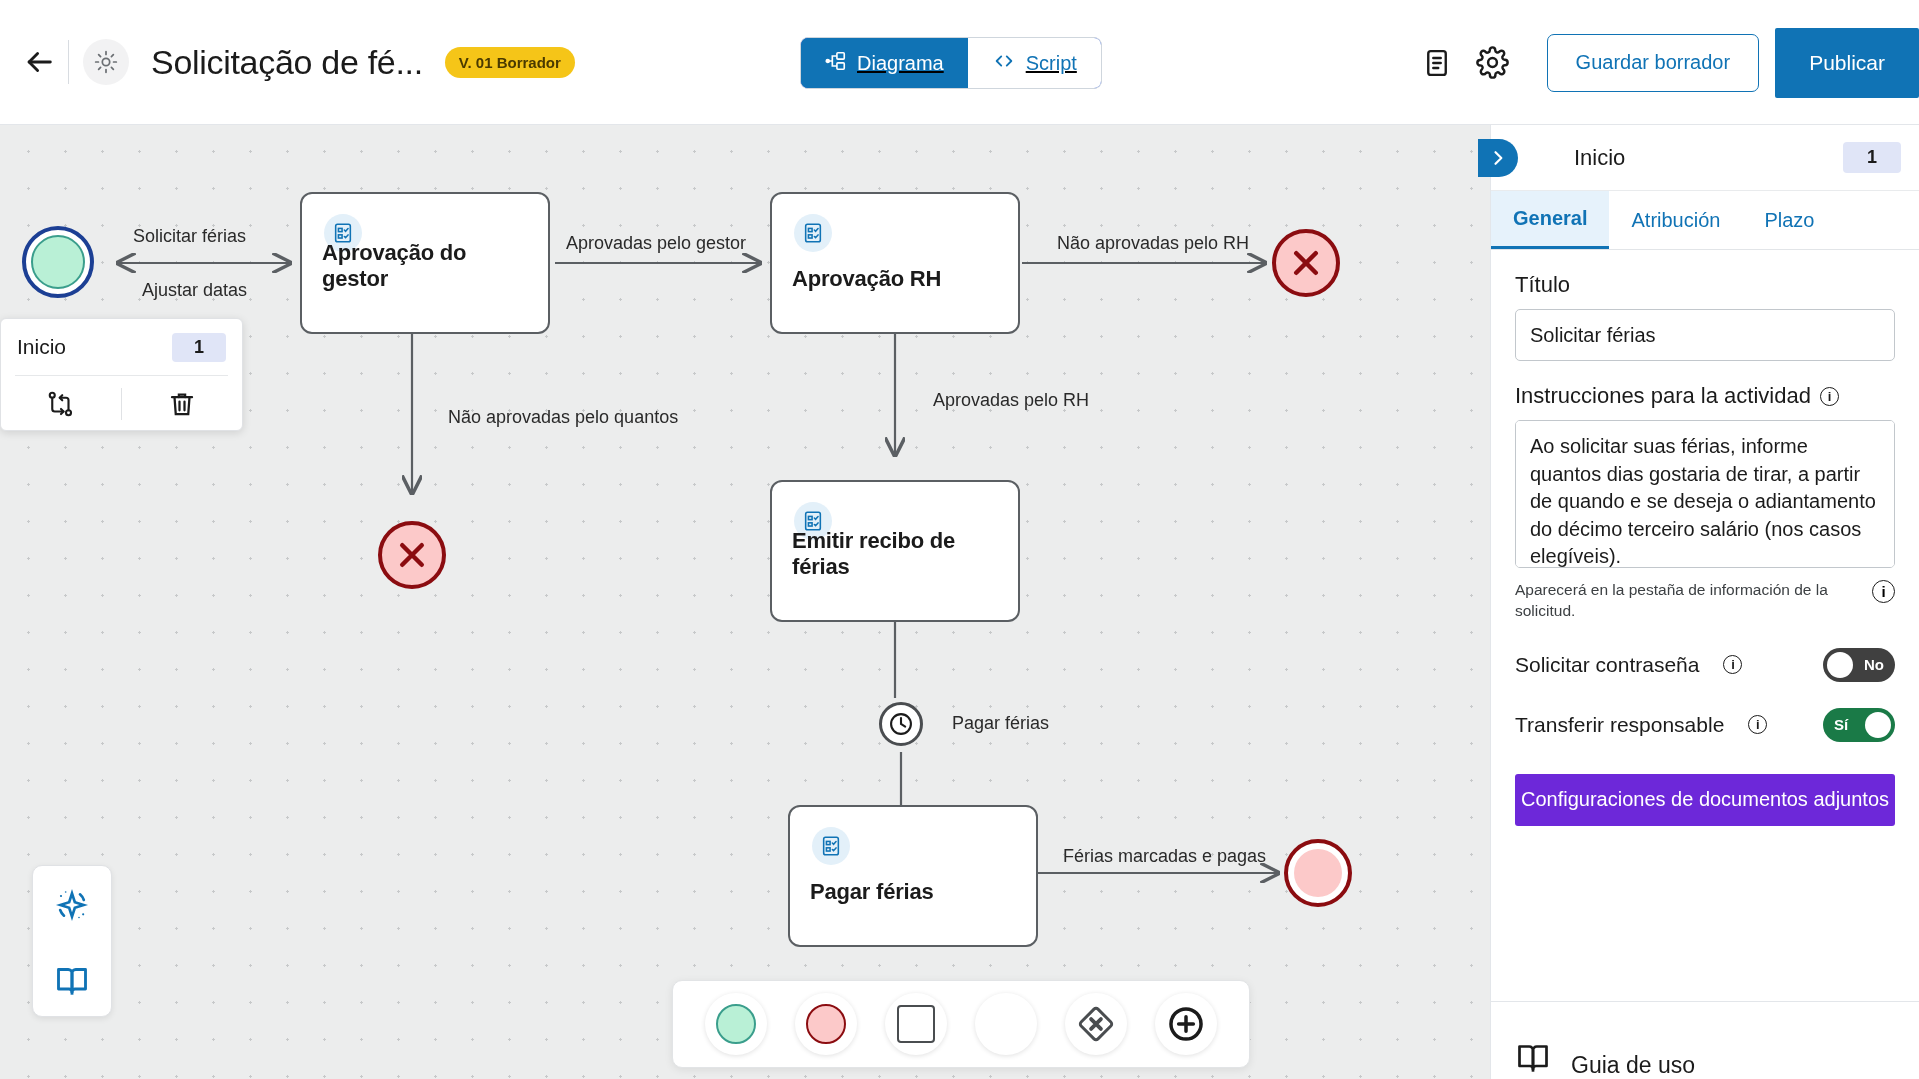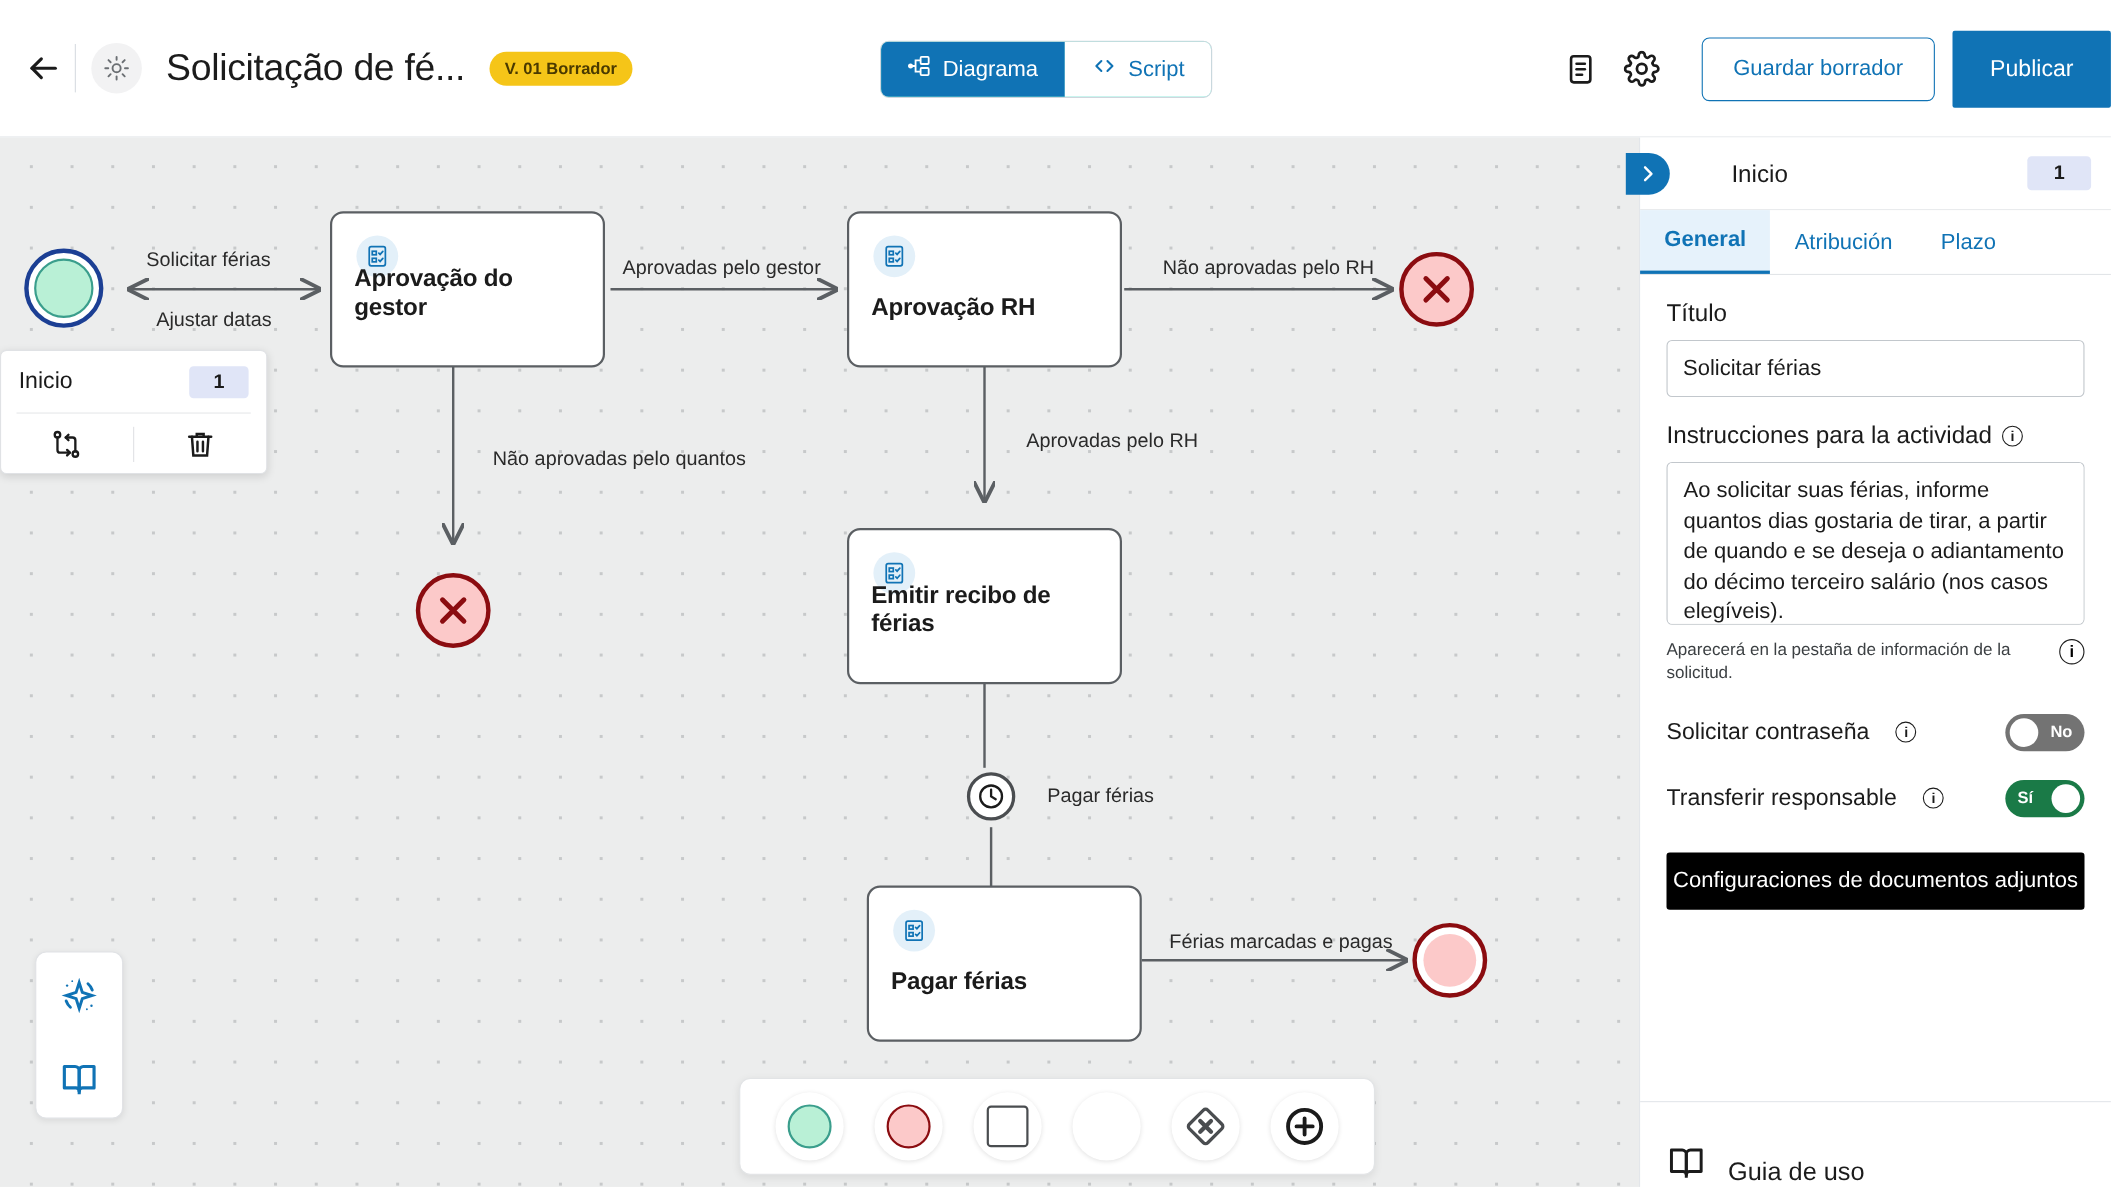--- a/index.html
+++ b/index.html
@@ -31,21 +31,21 @@
     font-size: 34px; color: #1b1b1b; margin-left: 22px; white-space: nowrap;
     letter-spacing: -0.3px;
   }
   #version-badge {
     margin-left: 22px; background: #f5c518; color: #4a3a00; font-size: 15px;
     font-weight: bold; padding: 7px 14px; border-radius: 16px; white-space: nowrap;
   }
   #mode-switch {
     position: absolute; left: 800px; top: 37px;
     display: flex; border: 1px solid #cfd6dd; border-radius: 8px; overflow: hidden;
-    background: #5eead4; height: 52px;
+    background: #1d4ed8; height: 52px; text-decoration: underline;
   }
   .mode-btn {
     display: flex; align-items: center; gap: 10px; padding: 0 24px;
     font-size: 20px; cursor: pointer; background: #fff; color: #1073b5;
   }
   .mode-btn.active { background: #1073b5; color: #fff; }
   #hdr-right {
     position: absolute; right: 0; top: 0; height: 125px;
     display: flex; align-items: center; gap: 0;
   }
@@ -223,31 +223,31 @@
   .helper-text { font-size: 15.5px; color: #3c4043; line-height: 1.35; max-width: 330px; }
   .toggle-row {
     display: flex; align-items: center; justify-content: space-between;
     margin-top: 26px;
   }
   .toggle-label { font-size: 21px; color: #1b1b1b; display: flex; align-items: center; gap: 24px; }
   .toggle {
     width: 72px; height: 34px; border-radius: 17px; position: relative; cursor: pointer;
     display: flex; align-items: center;
   }
-  .toggle.off { background: #737373; justify-content: flex-end; }
+  .toggle.off { background: #404040; justify-content: flex-end; }
   .toggle.on  { background: #1a7a47; justify-content: flex-start; }
   .toggle .knob {
     width: 26px; height: 26px; border-radius: 50%; background: #fff;
     position: absolute; top: 4px;
   }
   .toggle.off .knob { left: 4px; }
   .toggle.on .knob { right: 4px; }
   .toggle .tg-text { font-size: 15px; color: #fff; font-weight: bold; padding: 0 11px; }
   #btn-attach {
-    margin-top: 32px; width: 100%; height: 52px; background: #000000; color: #fff;
+    margin-top: 32px; width: 100%; height: 52px; background: #6d28d9; color: #fff;
     border: none; font-size: 20px; cursor: pointer; border-radius: 3px;
     font-family: "Liberation Sans", sans-serif; white-space: nowrap; overflow: hidden;
   }
   #panel-foot {
     flex: none; height: 78px; border-top: 1px solid #e3e6ea;
     display: flex; align-items: flex-end; padding-left: 24px; gap: 20px; cursor: pointer;
   }
   #panel-foot-label { font-size: 23px; color: #1b1b1b; }
 
   .info-i {

